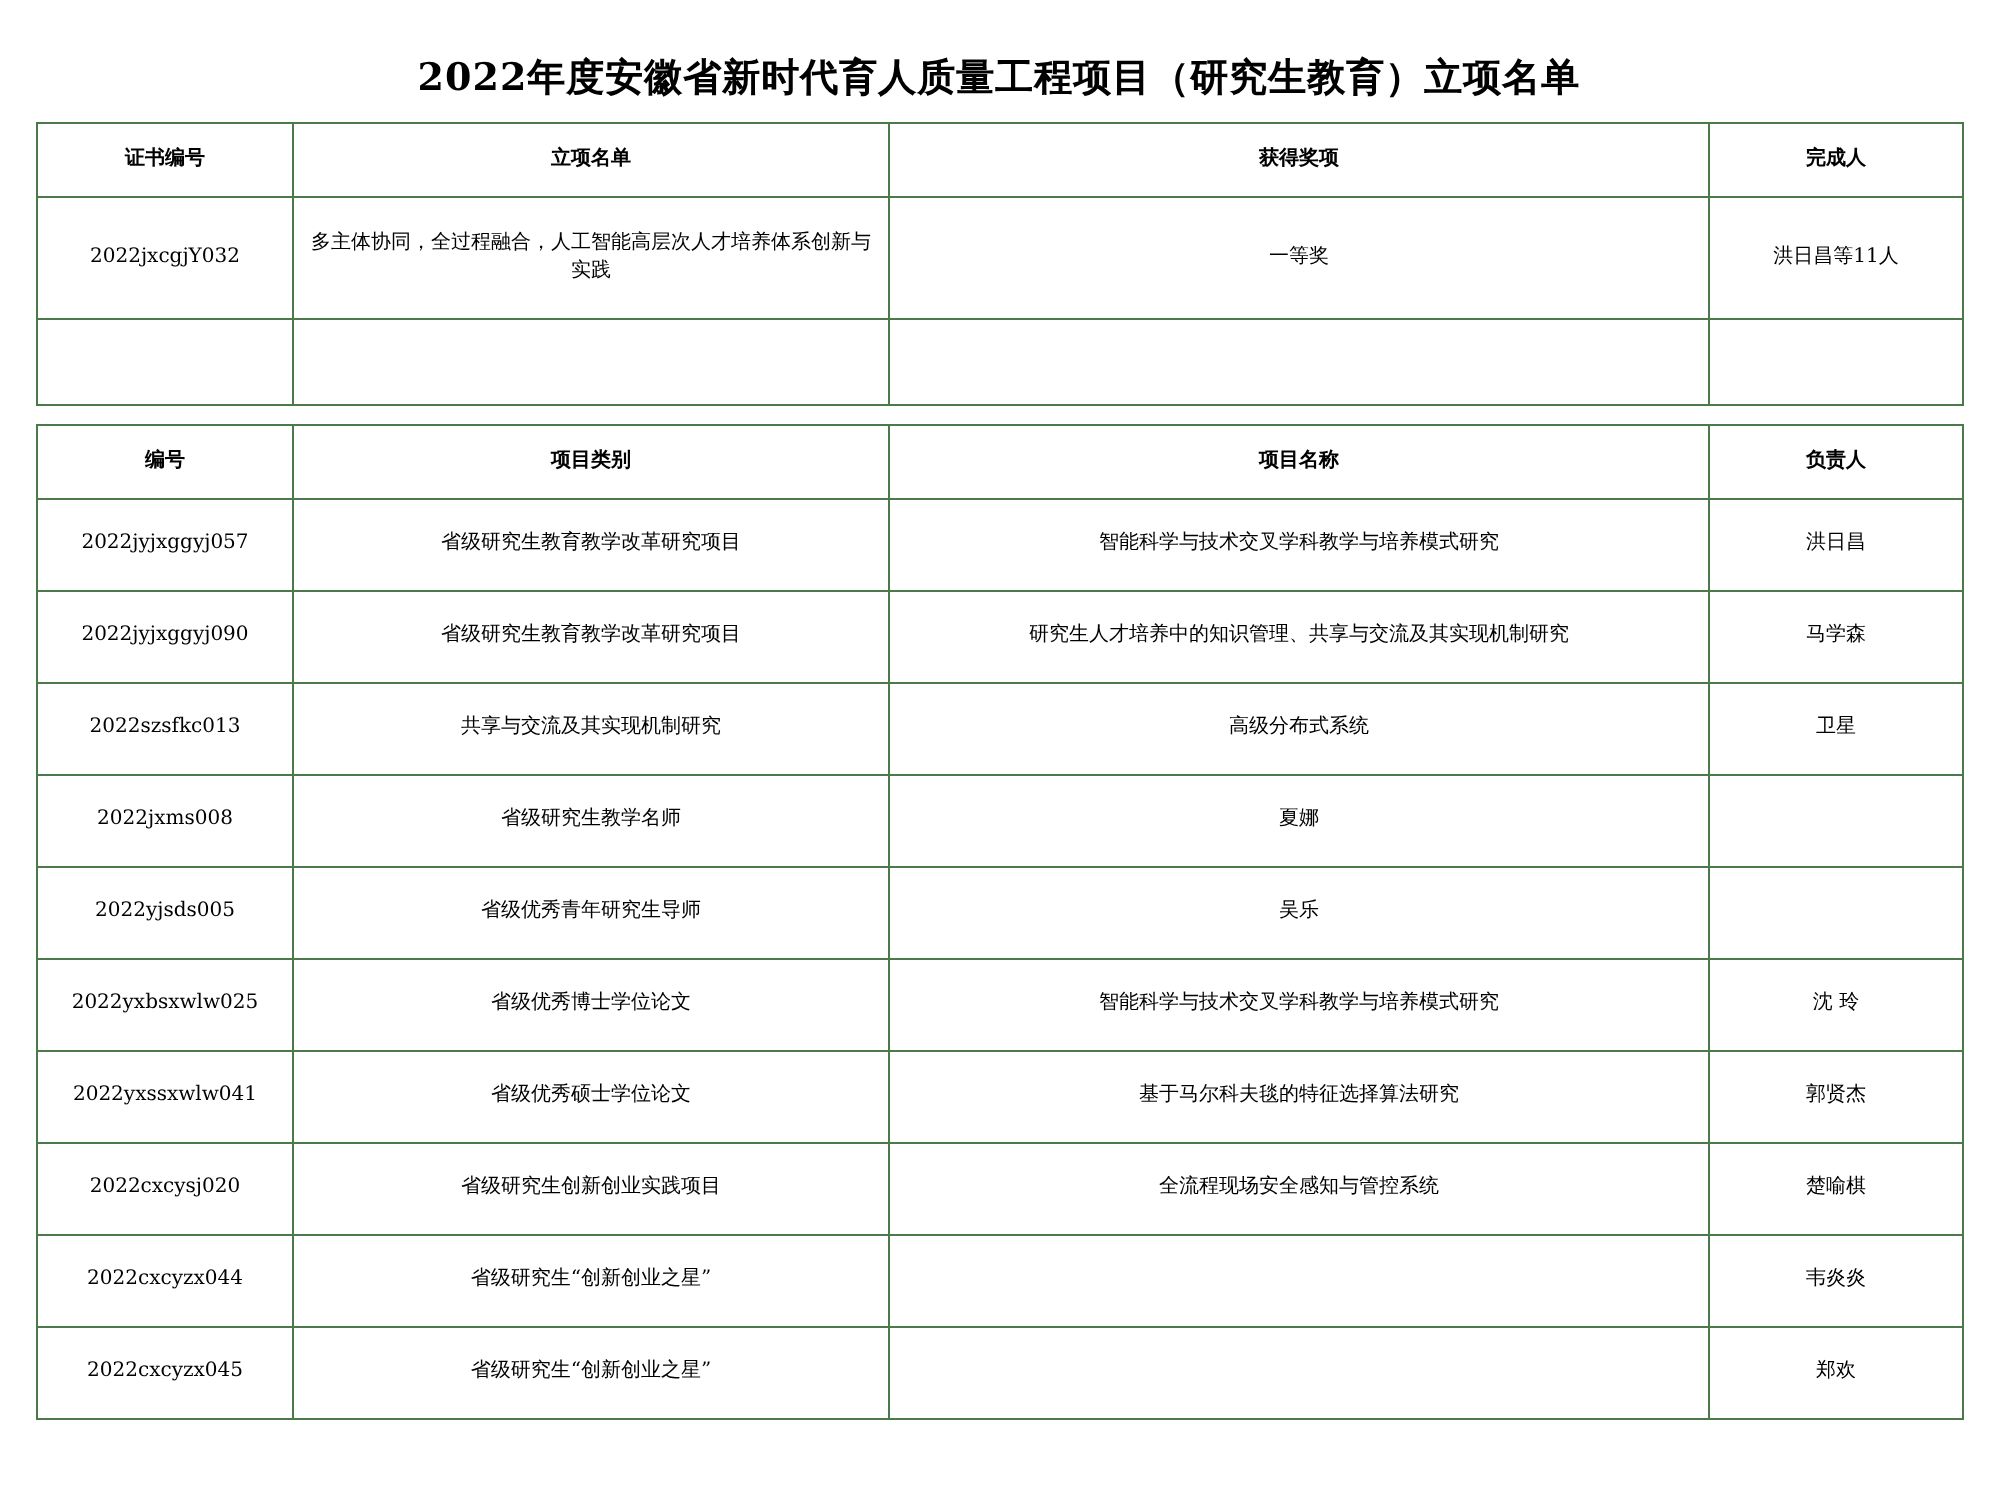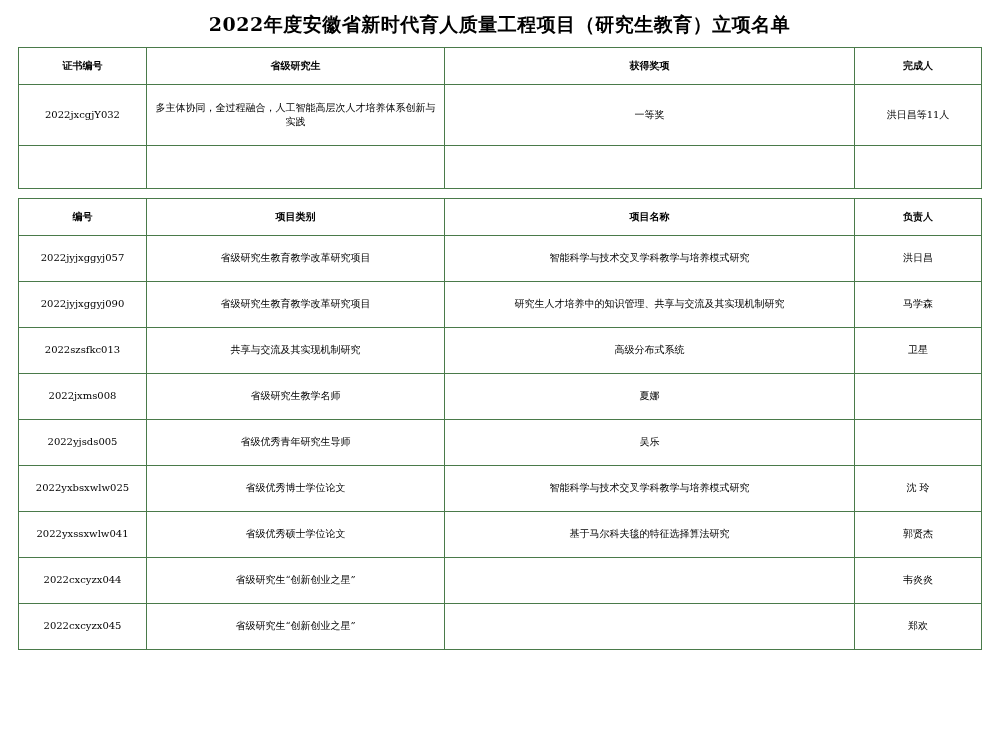--- a/index.html
+++ b/index.html
@@ -20,21 +20,21 @@
     position: relative;
     box-sizing: border-box;
     padding: 0 18px;
   }
   .doc-title {
     text-align: center;
     font-family: "DejaVu Serif", "Liberation Serif", serif;
     font-weight: bold;
     font-size: 19px;
     letter-spacing: 0.5px;
-    padding-top: 12px;
+    padding-top: 26px;
     padding-bottom: 9px;
     white-space: nowrap;
   }
   table.grid {
     width: 963px;
     border-collapse: collapse;
     table-layout: fixed;
     font-family: "DejaVu Serif", "Liberation Serif", serif;
   }
   table.grid td, table.grid th {
@@ -79,21 +79,21 @@
   <table class="grid">
     <colgroup>
       <col class="c-num">
         <col class="c-name">
         <col class="c-award">
         <col class="c-person">
     </colgroup>
     <tbody>
       <tr class="head-row">
         <td>证书编号</td>
-        <td>省级研究生</td>
+        <td>立项名单</td>
         <td>获得奖项</td>
         <td>完成人</td>
       </tr>
       <tr class="row-tall">
         <td>2022jxcgjY032</td>
         <td>多主体协同，全过程融合，人工智能高层次人才培养体系创新与实践</td>
         <td>一等奖</td>
         <td>洪日昌等11人</td>
       </tr>
       <tr class="spacer-row">
@@ -158,20 +158,26 @@
         <td>智能科学与技术交叉学科教学与培养模式研究</td>
         <td>沈 玲</td>
       </tr>
       <tr class="row-std">
         <td>2022yxssxwlw041</td>
         <td>省级优秀硕士学位论文</td>
         <td>基于马尔科夫毯的特征选择算法研究</td>
         <td>郭贤杰</td>
       </tr>
       <tr class="row-std">
+        <td>2022cxcysj020</td>
+        <td>省级研究生创新创业实践项目</td>
+        <td>全流程现场安全感知与管控系统</td>
+        <td>楚喻棋</td>
+      </tr>
+      <tr class="row-std">
         <td>2022cxcyzx044</td>
         <td>省级研究生“创新创业之星”</td>
         <td></td>
         <td>韦炎炎</td>
       </tr>
       <tr class="row-std">
         <td>2022cxcyzx045</td>
         <td>省级研究生“创新创业之星”</td>
         <td></td>
         <td>郑欢</td>

